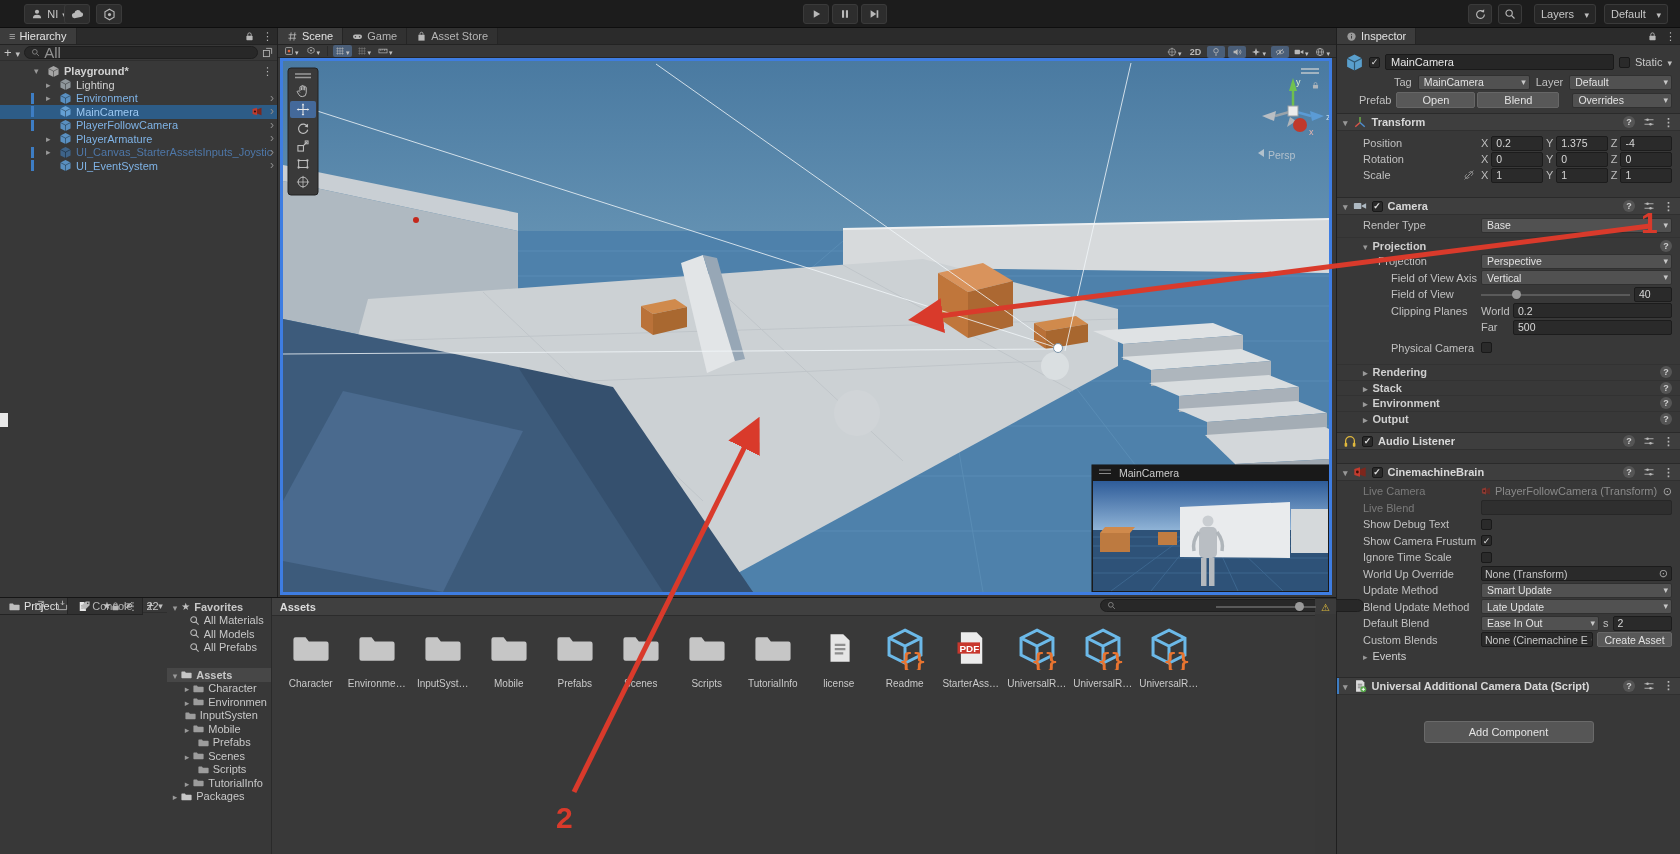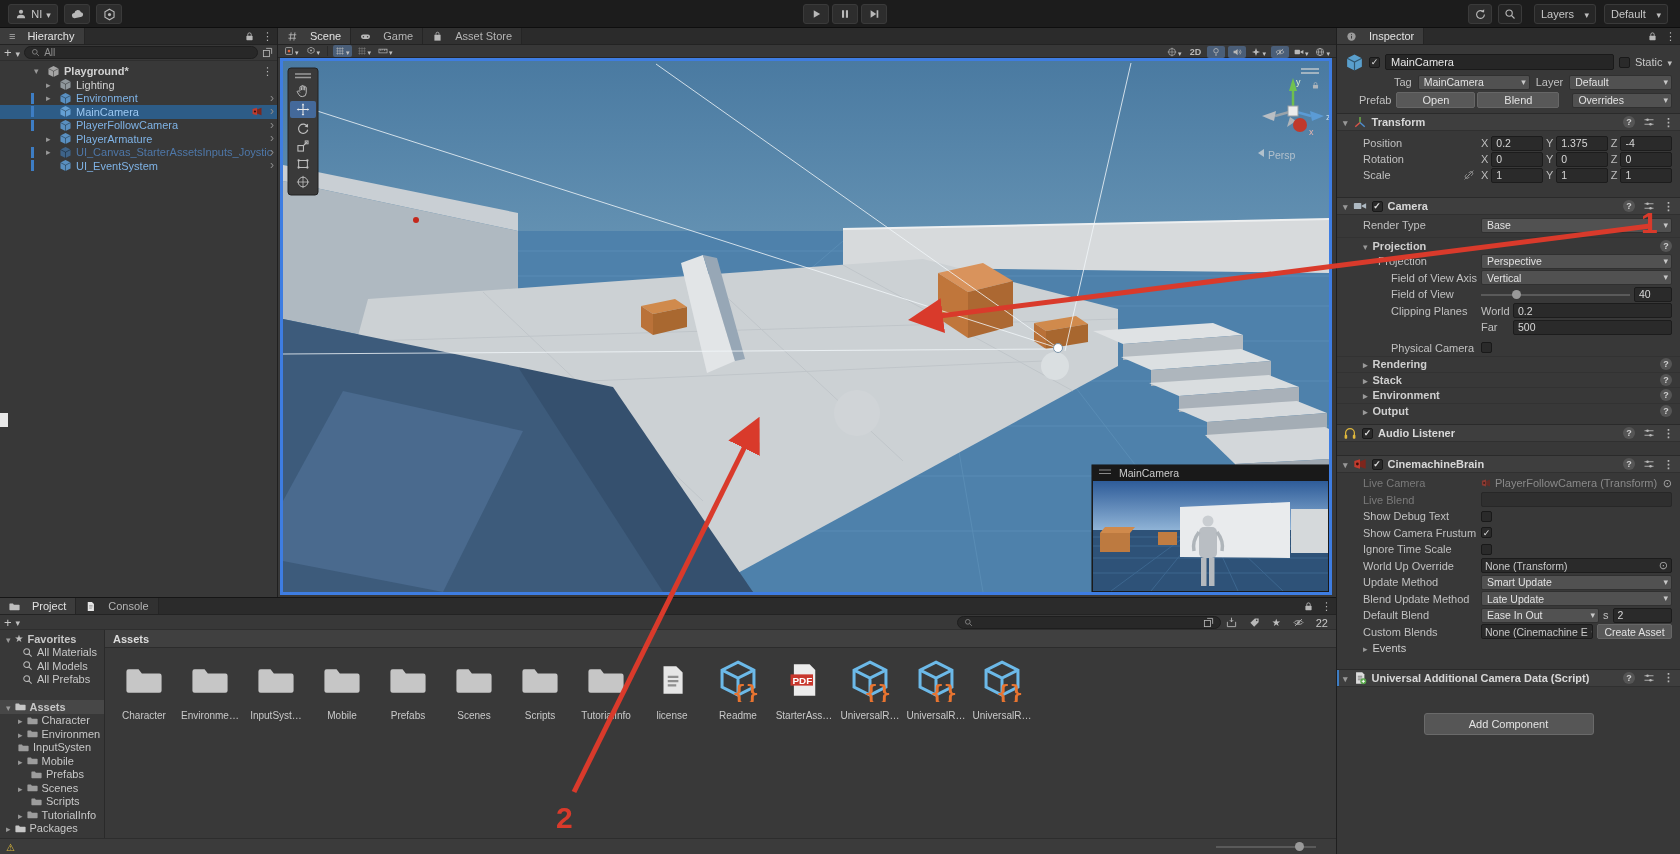--- a/index.html
+++ b/index.html
@@ -22,28 +22,28 @@
 .warn::before{content:"\26A0";color:#D8B63A;font-size:10px}
 .chk{width:11px;height:11px;flex:none;background:#2A2A2A;border:1px solid #191919;border-radius:2px;display:inline-flex;align-items:center;justify-content:center;color:#E0E0E0;font-size:9px}
 .chk.on::before{content:"\2713"}
 .qm{width:12px;height:12px;flex:none;border-radius:50%;background:#555;color:#CFCFCF;font-size:9px;display:inline-flex;align-items:center;justify-content:center;font-weight:bold}
 .qm::before{content:"?"}
 
 #topbar{left:0;top:0;width:1680px;height:28px;background:#1C1C1C;border-bottom:1px solid #0E0E0E}
 .tbtn{position:absolute;top:4px;height:20px;background:#2D2D2D;border:1px solid #3A3A3A;border-radius:3px;display:flex;align-items:center;justify-content:center;gap:4px;padding:0 6px;color:#C8C8C8}
 
 .tabbar{height:17px;background:#2B2B2B;display:flex;align-items:stretch;border-bottom:1px solid #232323;position:relative}
-.tab{display:flex;align-items:center;gap:12px;padding:0 9px;font-size:11px;color:#B5B5B5;background:#313131;border-right:1px solid #252525}
+.tab{display:flex;align-items:center;gap:4px;padding:0 9px;font-size:11px;color:#B5B5B5;background:#313131;border-right:1px solid #252525}
 .tab.active{background:#3C3C3C;color:#E2E2E2}
 .tab .icn{width:11px;height:11px}
 .bar-right{position:absolute;right:4px;top:0;height:100%;display:flex;align-items:center;gap:7px}
 
 #hierarchy{left:0;top:28px;width:278px;height:569px;background:#383838;border-right:1px solid #1F1F1F;display:flex;flex-direction:column}
 .searchrow{height:16px;display:flex;align-items:center;gap:4px;padding:1px 4px;border-bottom:1px solid #2E2E2E}
-.searchfield{flex:1;height:13px;background:#282828;border:1px solid #1E1E1E;border-radius:8px;display:flex;align-items:center;gap:4px;padding:0 6px;color:#929292;font-size:10px}
+.searchfield{flex:1;height:13px;background:#282828;border:1px solid #1E1E1E;border-radius:8px;display:flex;align-items:center;gap:4px;padding:0 6px;color:#929292;font-size:15px}
 .searchfield .icn{width:9px;height:9px;color:#8A8A8A}
 .htree{flex:1;padding-top:3px;position:relative}
 .hrow{height:13.5px;display:flex;align-items:center;position:relative;padding-left:46px;white-space:nowrap}
 .hrow .fold{width:13px;flex:none;display:inline-flex}
 .hrow .cicn{width:13px;height:13px;margin-right:4px;flex:none}
 .hrow .chev{position:absolute;right:3px;top:0}
 .hbar{position:absolute;left:31px;top:1px;width:3px;height:11px;background:#3D7DC4}
 .hrow.sel{background:#2D5C87}
 .t-norm{color:#D2D2D2}.t-prefab{color:#7FB3E6}.t-dis{color:#4E77A8}
 .rootrow{padding-left:34px;height:14px}
@@ -82,21 +82,21 @@
 .axl{color:#BDBDBD;flex:none}
 .axg .tf{flex:1}
 .btn{background:#585858;border:1px solid #666;border-radius:2px;color:#E2E2E2;display:flex;align-items:center;justify-content:center;height:16px}
 .slider{flex:1;height:15px;position:relative}
 .slider .track{position:absolute;left:0;right:0;top:7px;height:2px;background:#5A5A5A}
 .slider .knob{position:absolute;top:3px;left:21%;width:9px;height:9px;border-radius:50%;background:#999}
 .dislbl{color:#7A7A7A !important}
 #scripthd::before{content:"";position:absolute;left:0;top:0;bottom:0;width:2px;background:#3D7DC4}
 #addcomp{width:170px;height:22px;margin:26px auto 0;background:#565656;border:1px solid #6A6A6A;border-radius:3px;color:#E4E4E4;display:flex;align-items:center;justify-content:center;flex:none}
 
-#project{left:0;top:597px;width:1336px;height:257px;background:#383838;border-top:1px solid #161616;display:flex;flex-direction:column}
+#project{left:0;top:597px;width:1336px;height:257px;background:#383838;border-top:1px solid #161616;display:flex;flex-direction:row}
 #projbody{flex:1;display:flex;min-height:0}
 #projtree{width:105px;flex:none;border-right:1px solid #2A2A2A;padding-top:2px;overflow:hidden}
 .prow{height:13.5px;display:flex;align-items:center;gap:4px;padding-left:6px;white-space:nowrap;color:#C8C8C8}
 .prow .icn{width:11px;height:11px;flex:none}
 .prow.selrow{background:#474747}
 .prow.indent1{padding-left:22px}
 .prow.indent2{padding-left:18px}
 #projcontent{flex:1;display:flex;flex-direction:column;min-width:0;background:#393939}
 #assetshdr{height:18px;background:#404040;border-bottom:1px solid #2C2C2C;display:flex;align-items:center;padding:0 8px;font-weight:bold;color:#DDD;flex:none}
 #assetgrid{flex:1;display:flex;align-items:flex-start;padding:9px 0 0 6px}
@@ -300,21 +300,21 @@
 <symbol id="i-link" viewBox="0 0 16 16">
         <path d="M6 10 10 6M5 7 3.5 8.5a2.5 2.5 0 0 0 3.5 3.5L8.5 10.5M11 9l1.5-1.5A2.5 2.5 0 0 0 9 4L7.5 5.5" fill="none" stroke="currentColor" stroke-width="1.2"></path>
         <line x1="2" y1="14" x2="14" y2="2" stroke="currentColor" stroke-width="1"></line>
       </symbol>
 </defs>
 </svg>
 
 <div id="app">
 
   <div id="topbar" class="abs">
-    <div class="tbtn" style="left:8px;width:50px">
+    <div class="tbtn" style="left:24px;width:50px">
       <span class="icn" style="width:12px;height:12px">
           <svg>
             <use href="#i-person"></use>
           </svg>
         </span>
       <span>NI</span>
       <span class="ddarr"></span>
     </div>
     <div class="tbtn" style="left:64px;width:26px">
       <span class="icn" style="width:13px;height:13px">
@@ -1015,21 +1015,21 @@
             <span>500</span>
           </span>
         </span>
     </div>
     <div class="irow ind2 h17" style="margin-top:4px">
       <span class="ilabel">Physical Camera</span>
       <span class="ival">
           <span class="chk"></span>
         </span>
     </div>
-    <div class="foldrow" style="">
+    <div class="foldrow" style="margin-top:8px">
       <span class="fo"></span>
         <span>Rendering</span>
         <span class="qm"></span>
     </div>
     <div class="foldrow">
       <span class="fo"></span>
         <span>Stack</span>
         <span class="qm"></span>
     </div>
     <div class="foldrow">

